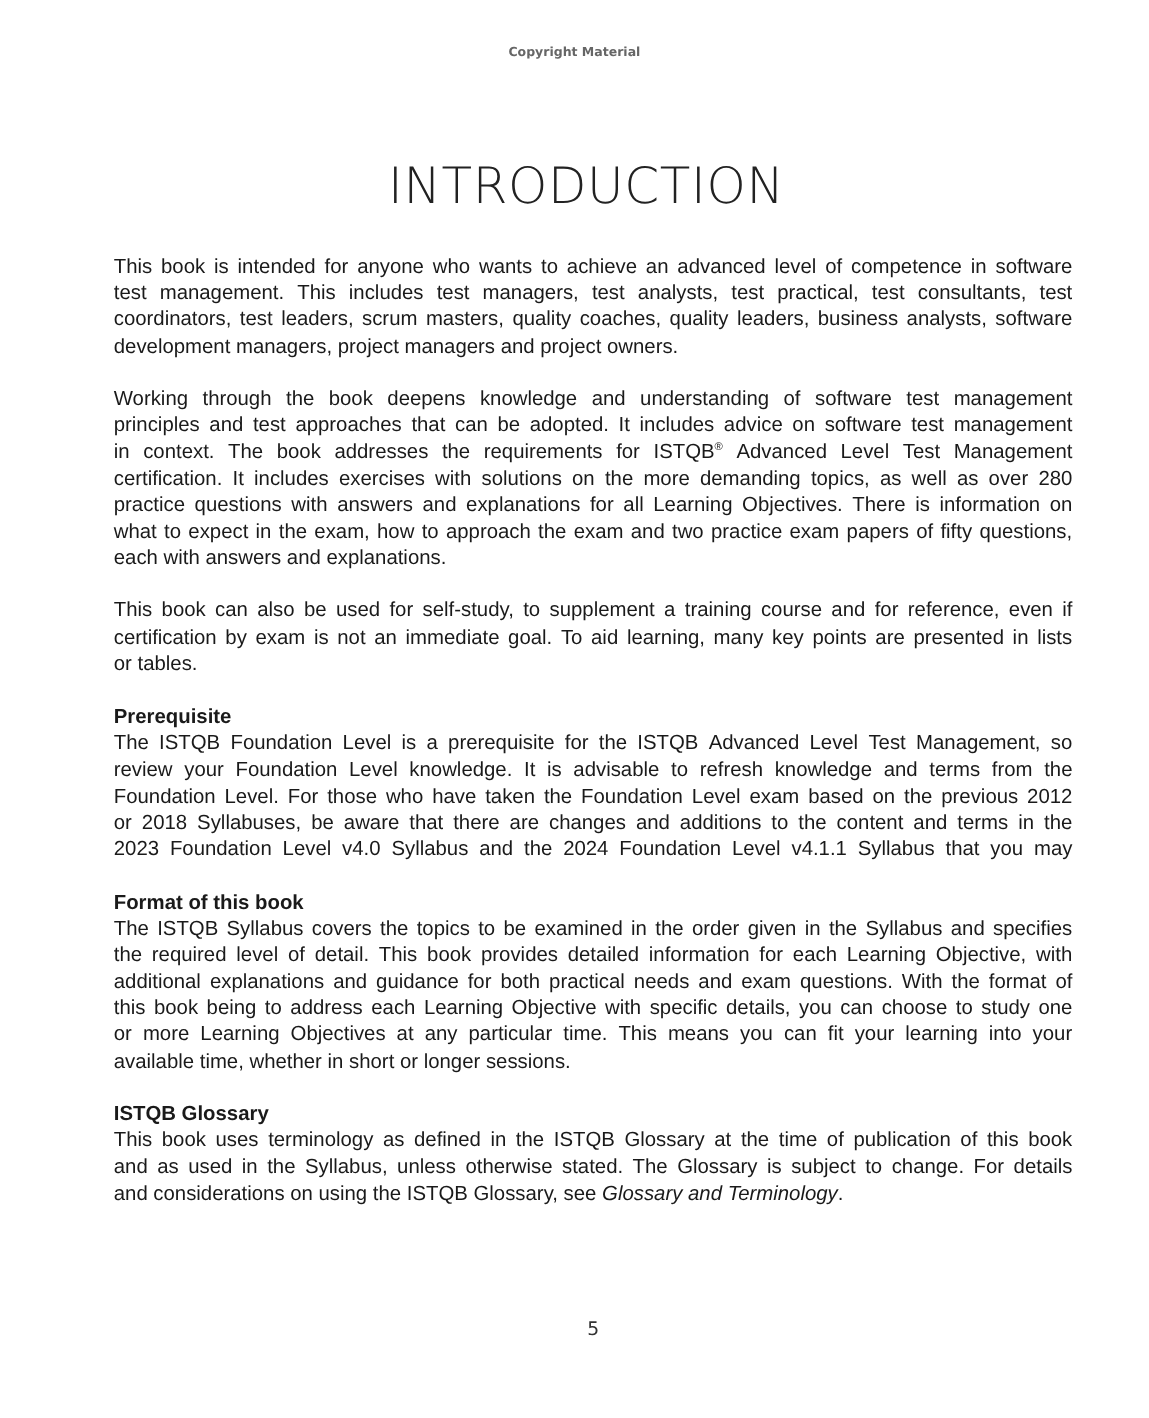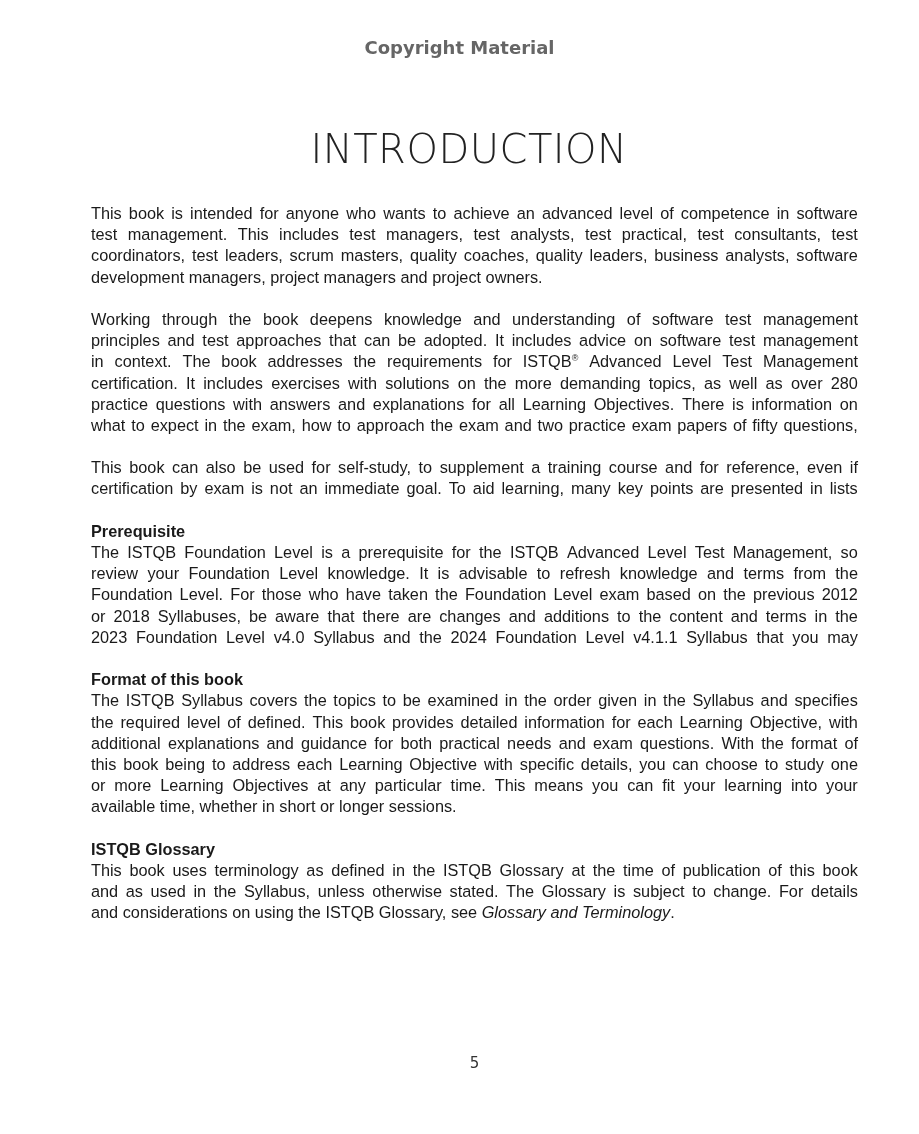--- a/index.html
+++ b/index.html
@@ -16,21 +16,21 @@
       color: #1a1a1a;
     }
     .watermark {
       position: absolute;
       top: 37px;
       left: 0;
       width: 919px;
       text-align: center;
       font-family: "DejaVu Sans", sans-serif;
       font-weight: bold;
-      font-size: 18px;
+      font-size: 10px;
       color: #666666;
       letter-spacing: 0px;
     }
     .title {
       position: absolute;
       top: 126px;
       left: 0;
       width: 938px;
       text-align: center;
       font-family: "DejaVu Sans", sans-serif;
@@ -102,42 +102,44 @@
       <div class="jline"><span>coordinators,</span><span>test</span><span>leaders,</span><span>scrum</span><span>masters,</span><span>quality</span><span>coaches,</span><span>quality</span><span>leaders,</span><span>business</span><span>analysts,</span><span>software</span></div>
       <div class="jline last">development managers, project managers and project owners.</div>
     </div>
   <div class="para">
       <div class="jline"><span>Working</span><span>through</span><span>the</span><span>book</span><span>deepens</span><span>knowledge</span><span>and</span><span>understanding</span><span>of</span><span>software</span><span>test</span><span>management</span></div>
       <div class="jline"><span>principles</span><span>and</span><span>test</span><span>approaches</span><span>that</span><span>can</span><span>be</span><span>adopted.</span><span>It</span><span>includes</span><span>advice</span><span>on</span><span>software</span><span>test</span><span>management</span></div>
       <div class="jline"><span>in</span><span>context.</span><span>The</span><span>book</span><span>addresses</span><span>the</span><span>requirements</span><span>for</span><span>ISTQB<sup class="reg">®</sup></span><span>Advanced</span><span>Level</span><span>Test</span><span>Management</span></div>
       <div class="jline"><span>certification.</span><span>It</span><span>includes</span><span>exercises</span><span>with</span><span>solutions</span><span>on</span><span>the</span><span>more</span><span>demanding</span><span>topics,</span><span>as</span><span>well</span><span>as</span><span>over</span><span>280</span></div>
       <div class="jline"><span>practice</span><span>questions</span><span>with</span><span>answers</span><span>and</span><span>explanations</span><span>for</span><span>all</span><span>Learning</span><span>Objectives.</span><span>There</span><span>is</span><span>information</span><span>on</span></div>
       <div class="jline"><span>what</span><span>to</span><span>expect</span><span>in</span><span>the</span><span>exam,</span><span>how</span><span>to</span><span>approach</span><span>the</span><span>exam</span><span>and</span><span>two</span><span>practice</span><span>exam</span><span>papers</span><span>of</span><span>fifty</span><span>questions,</span></div>
+      <div class="jline last">each with answers and explanations.</div>
     </div>
   <div class="para">
       <div class="jline"><span>This</span><span>book</span><span>can</span><span>also</span><span>be</span><span>used</span><span>for</span><span>self-study,</span><span>to</span><span>supplement</span><span>a</span><span>training</span><span>course</span><span>and</span><span>for</span><span>reference,</span><span>even</span><span>if</span></div>
       <div class="jline"><span>certification</span><span>by</span><span>exam</span><span>is</span><span>not</span><span>an</span><span>immediate</span><span>goal.</span><span>To</span><span>aid</span><span>learning,</span><span>many</span><span>key</span><span>points</span><span>are</span><span>presented</span><span>in</span><span>lists</span></div>
+      <div class="jline last">or tables.</div>
     </div>
 
   <div class="para">
     <span class="heading">Prerequisite</span>
     <div>
         <div class="jline"><span>The</span><span>ISTQB</span><span>Foundation</span><span>Level</span><span>is</span><span>a</span><span>prerequisite</span><span>for</span><span>the</span><span>ISTQB</span><span>Advanced</span><span>Level</span><span>Test</span><span>Management,</span><span>so</span></div>
         <div class="jline"><span>review</span><span>your</span><span>Foundation</span><span>Level</span><span>knowledge.</span><span>It</span><span>is</span><span>advisable</span><span>to</span><span>refresh</span><span>knowledge</span><span>and</span><span>terms</span><span>from</span><span>the</span></div>
         <div class="jline"><span>Foundation</span><span>Level.</span><span>For</span><span>those</span><span>who</span><span>have</span><span>taken</span><span>the</span><span>Foundation</span><span>Level</span><span>exam</span><span>based</span><span>on</span><span>the</span><span>previous</span><span>2012</span></div>
         <div class="jline"><span>or</span><span>2018</span><span>Syllabuses,</span><span>be</span><span>aware</span><span>that</span><span>there</span><span>are</span><span>changes</span><span>and</span><span>additions</span><span>to</span><span>the</span><span>content</span><span>and</span><span>terms</span><span>in</span><span>the</span></div>
         <div class="jline"><span>2023</span><span>Foundation</span><span>Level</span><span>v4.0</span><span>Syllabus</span><span>and</span><span>the</span><span>2024</span><span>Foundation</span><span>Level</span><span>v4.1.1</span><span>Syllabus</span><span>that</span><span>you</span><span>may</span></div>
       </div>
   </div>
 
   <div class="para">
     <span class="heading">Format of this book</span>
     <div>
         <div class="jline"><span>The</span><span>ISTQB</span><span>Syllabus</span><span>covers</span><span>the</span><span>topics</span><span>to</span><span>be</span><span>examined</span><span>in</span><span>the</span><span>order</span><span>given</span><span>in</span><span>the</span><span>Syllabus</span><span>and</span><span>specifies</span></div>
-        <div class="jline"><span>the</span><span>required</span><span>level</span><span>of</span><span>defined.</span><span>This</span><span>book</span><span>provides</span><span>detailed</span><span>information</span><span>for</span><span>each</span><span>Learning</span><span>Objective,</span><span>with</span></div>
+        <div class="jline"><span>the</span><span>required</span><span>level</span><span>of</span><span>detail.</span><span>This</span><span>book</span><span>provides</span><span>detailed</span><span>information</span><span>for</span><span>each</span><span>Learning</span><span>Objective,</span><span>with</span></div>
         <div class="jline"><span>additional</span><span>explanations</span><span>and</span><span>guidance</span><span>for</span><span>both</span><span>practical</span><span>needs</span><span>and</span><span>exam</span><span>questions.</span><span>With</span><span>the</span><span>format</span><span>of</span></div>
         <div class="jline"><span>this</span><span>book</span><span>being</span><span>to</span><span>address</span><span>each</span><span>Learning</span><span>Objective</span><span>with</span><span>specific</span><span>details,</span><span>you</span><span>can</span><span>choose</span><span>to</span><span>study</span><span>one</span></div>
         <div class="jline"><span>or</span><span>more</span><span>Learning</span><span>Objectives</span><span>at</span><span>any</span><span>particular</span><span>time.</span><span>This</span><span>means</span><span>you</span><span>can</span><span>fit</span><span>your</span><span>learning</span><span>into</span><span>your</span></div>
         <div class="jline last">available time, whether in short or longer sessions.</div>
       </div>
   </div>
 
   <div class="para">
     <span class="heading">ISTQB Glossary</span>
     <div>

